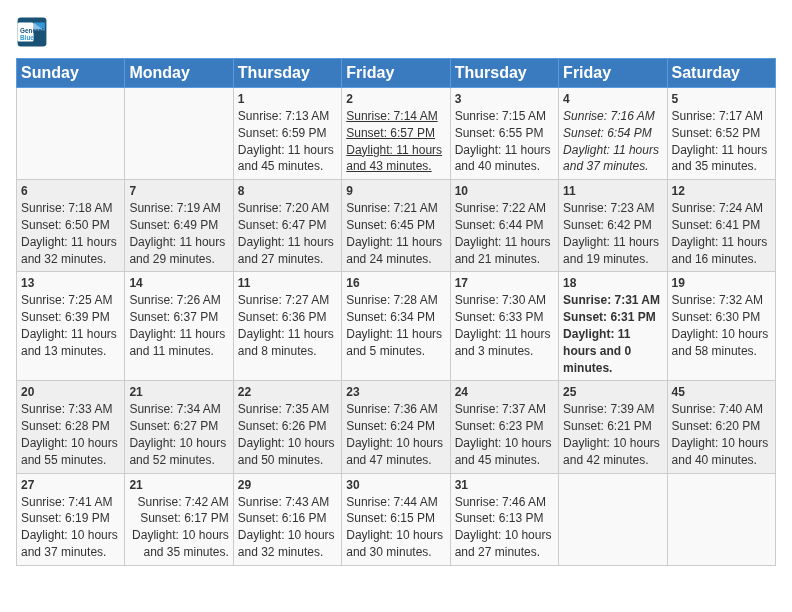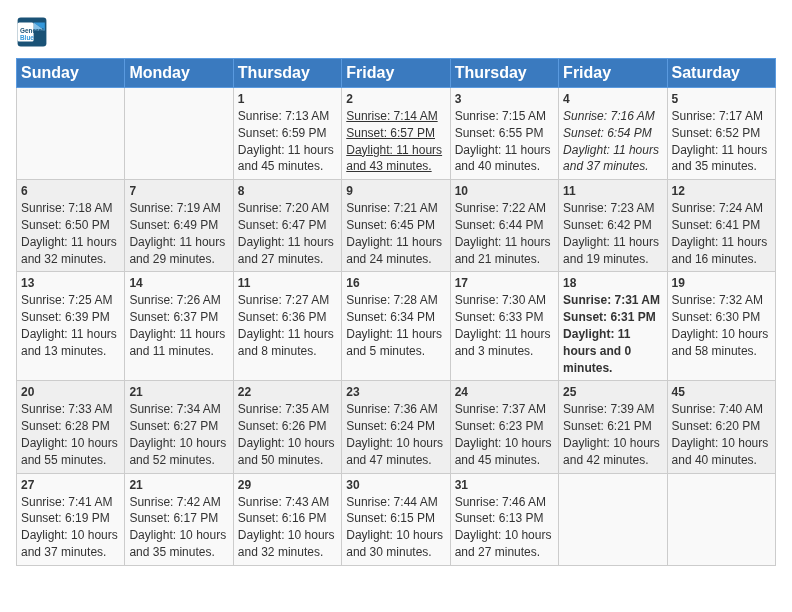--- a/index.html
+++ b/index.html
@@ -285,21 +285,21 @@
       </tr>
       <tr>
         <td>
           <span class="day-number">27</span>
           <div class="day-detail" style="white-space: pre-line;">Sunrise: 7:41 AM
 Sunset: 6:19 PM
 Daylight: 10 hours and 37 minutes.</div>
         </td>
         <td>
           <span class="day-number">21</span>
-          <div class="day-detail" style="white-space: pre-line;">Sunrise: 7:42 AM
+          <div class="day-detail" style="white-space: pre-line; text-align: right;">Sunrise: 7:42 AM
 Sunset: 6:17 PM
 Daylight: 10 hours and 35 minutes.</div>
         </td>
         <td>
           <span class="day-number">29</span>
           <div class="day-detail" style="white-space: pre-line;">Sunrise: 7:43 AM
 Sunset: 6:16 PM
 Daylight: 10 hours and 32 minutes.</div>
         </td>
         <td>

